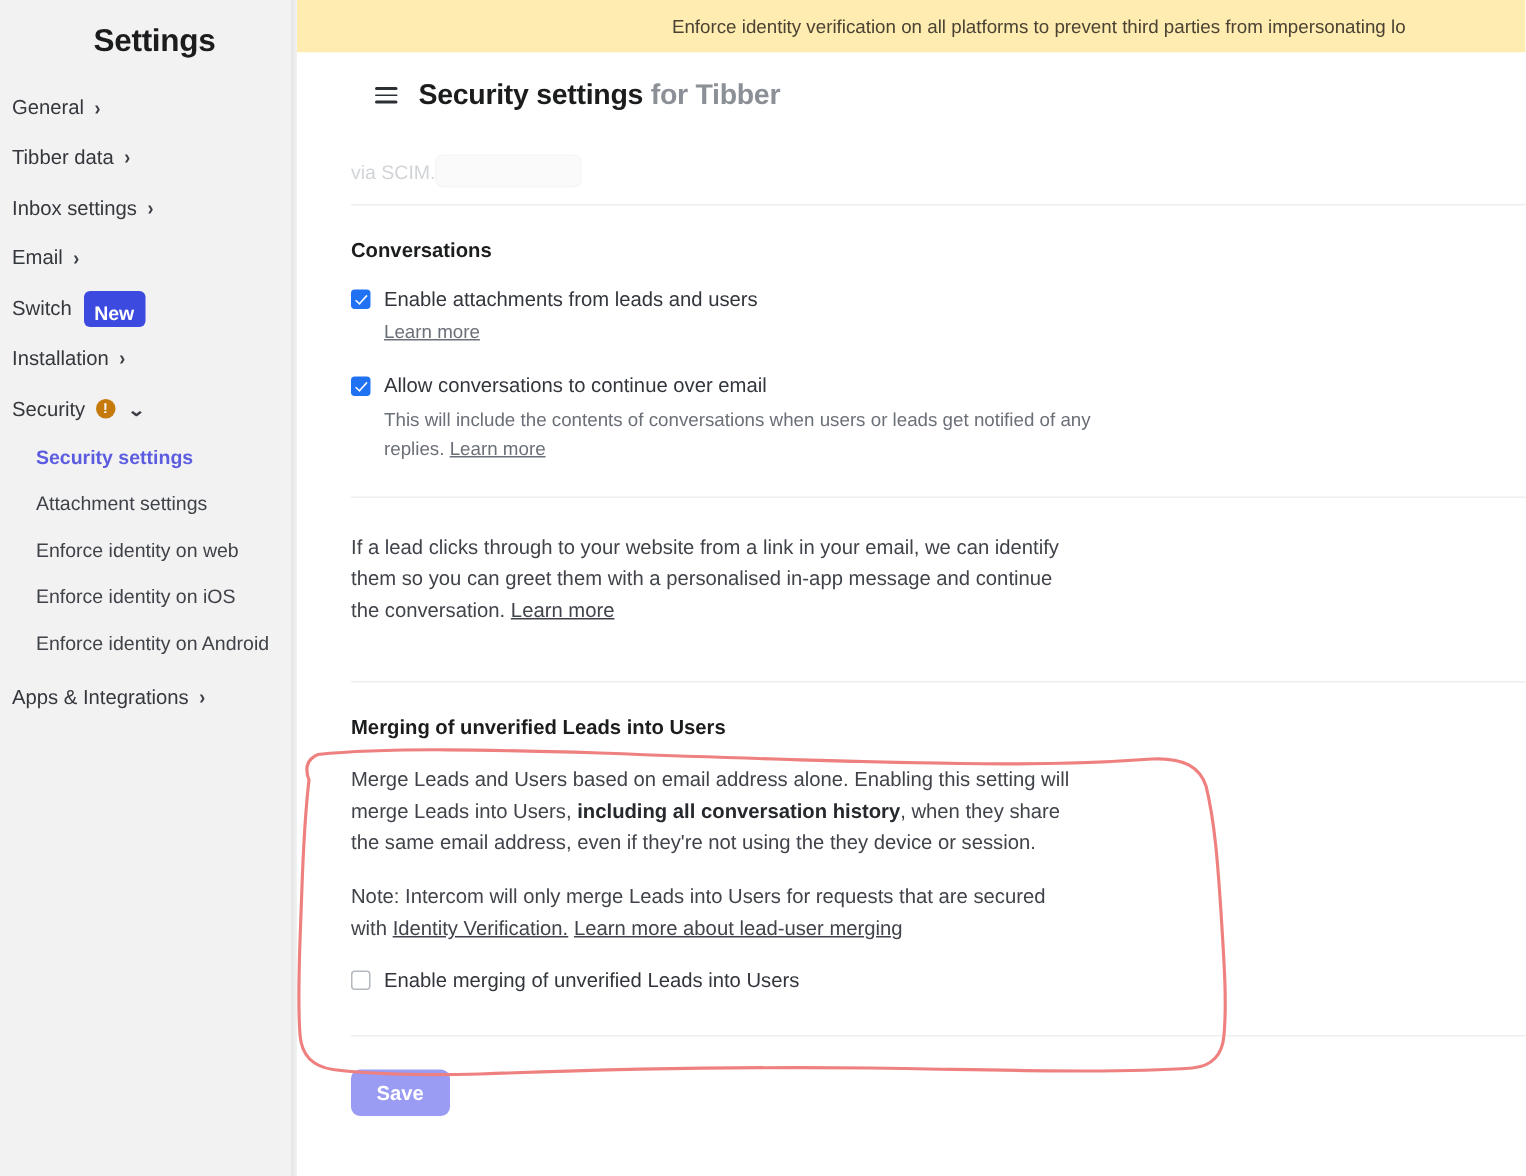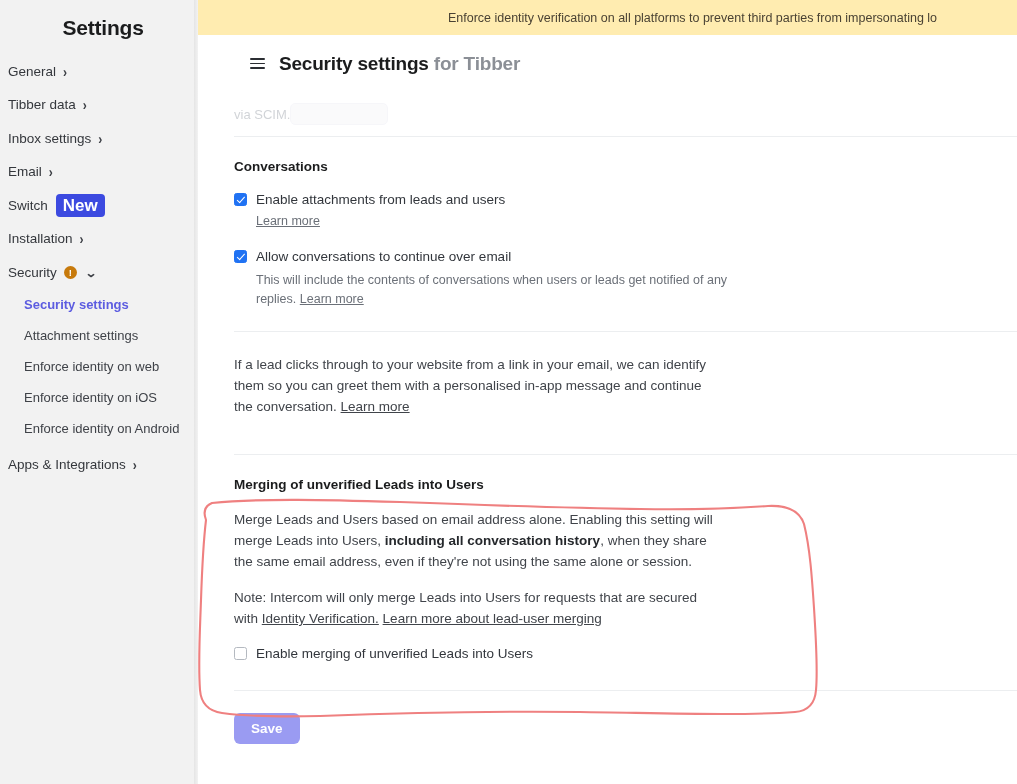--- a/index.html
+++ b/index.html
@@ -75,24 +75,24 @@
     font-size: 12px;
     font-weight: bold;
     color: #3c3f45;
     transform: scaleX(1.25);
   }
   .badge-new {
     display: inline-block;
     margin-left: 8px;
     background: #3c4ae0;
     color: #ffffff;
-    font-size: 17px;
+    font-size: 13px;
     font-weight: bold;
     border-radius: 4px;
-    padding: 3px 7px 3px 7px;
+    padding: 8px 7px 3px 7px;
     line-height: 1;
   }
   .warn-icon {
     display: inline-flex;
     align-items: center;
     justify-content: center;
     width: 13px;
     height: 13px;
     border-radius: 50%;
     background: #c77a0c;
@@ -382,41 +382,41 @@
         <div class="section-heading">Conversations</div>
 
         <div class="check-row">
           <div class="cb checked"></div>
           <div class="check-label">Enable attachments from leads and users</div>
         </div>
         <div class="learn-inline">
           <span class="link">Learn more</span>
         </div>
 
-        <div class="check-row" style="margin-top:20px;">
+        <div class="check-row" style="margin-top:20px;align-items:center;">
           <div class="cb checked"></div>
           <div class="check-label">Allow conversations to continue over email</div>
         </div>
         <div class="sub-under">
           <span>This will include the contents of conversations when users or leads get notified of any replies. </span><span class="link">Learn more</span>
         </div>
       </div>
       <div class="divider"></div>
 
       <div class="section">
         <div class="section-para">
           <span>If a lead clicks through to your website from a link in your email, we can identify them so you can greet them with a personalised in-app message and continue the conversation. </span><span class="link">Learn more</span>
         </div>
       </div>
       <div class="divider"></div>
 
       <div class="section">
         <div class="section-heading">Merging of unverified Leads into Users</div>
         <div class="section-para narrow">
-          <span>Merge Leads and Users based on email address alone. Enabling this setting will merge Leads into Users, </span><b>including all conversation history</b><span>, when they share the same email address, even if they're not using the same alone or session.</span>
+          <span>Merge Leads and Users based on email address alone. Enabling this setting will merge Leads into Users, </span><b>including all conversation history</b><span>, when they share the same email address, even if they're not using the they device or session.</span>
         </div>
         <div class="section-para narrow">
           <span>Note: Intercom will only merge Leads into Users for requests that are secured with </span><span class="link">Identity Verification.</span> <span class="link">Learn more about lead-user merging</span>
         </div>
         <div class="check-row" style="margin-top:16px;">
           <div class="cb unchecked"></div>
           <div class="check-label">Enable merging of unverified Leads into Users</div>
         </div>
       </div>
       <div class="divider"></div>

